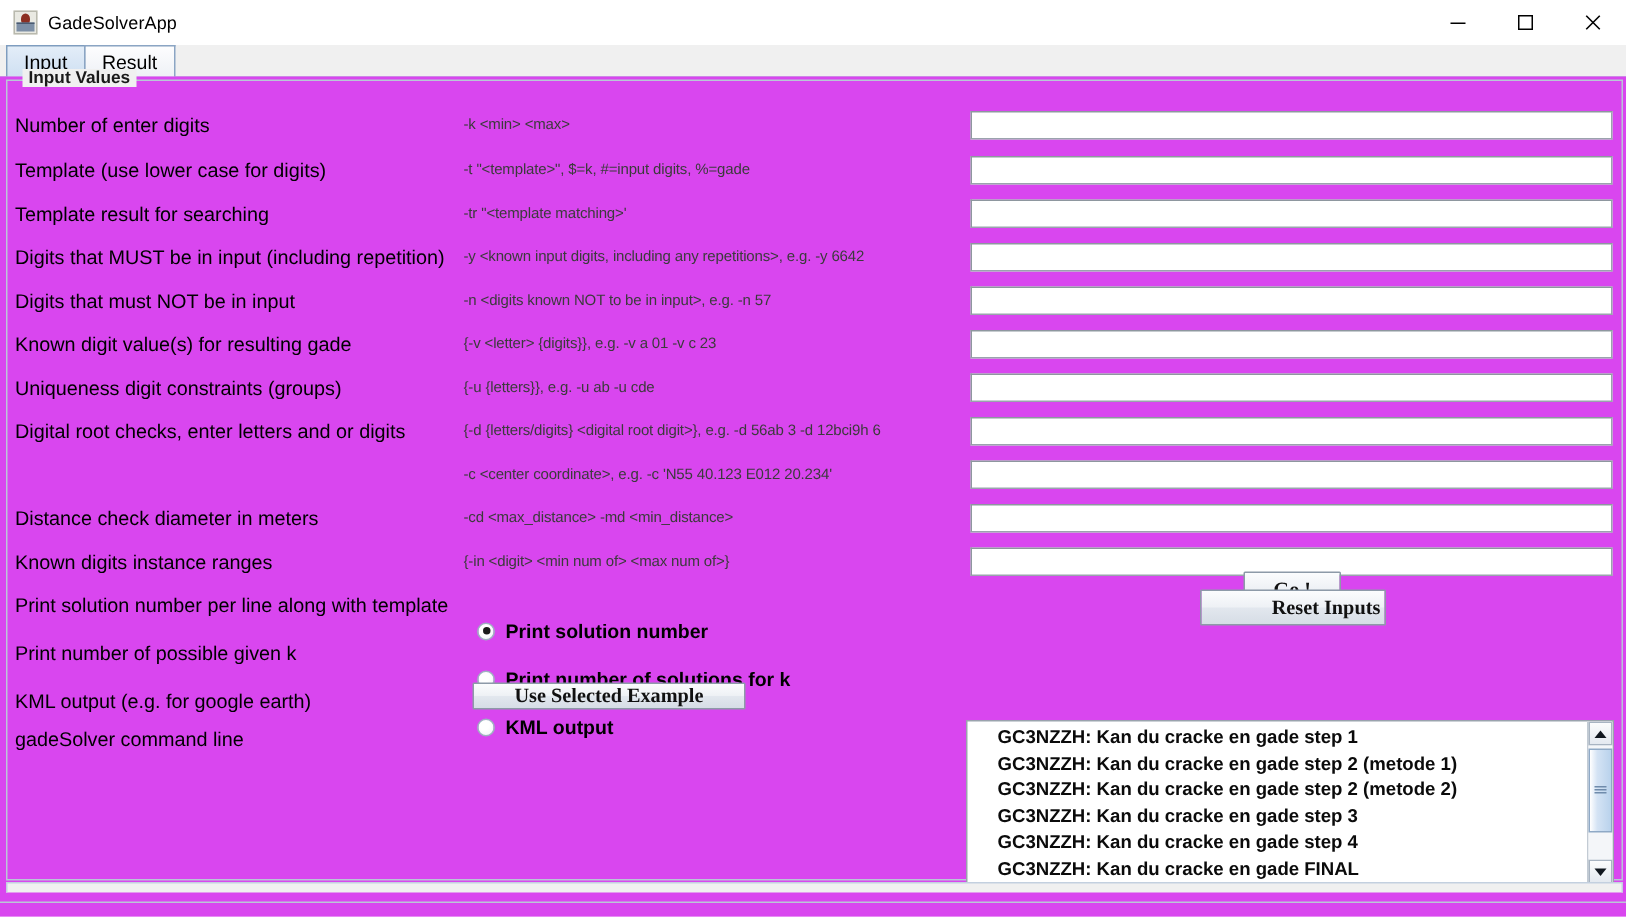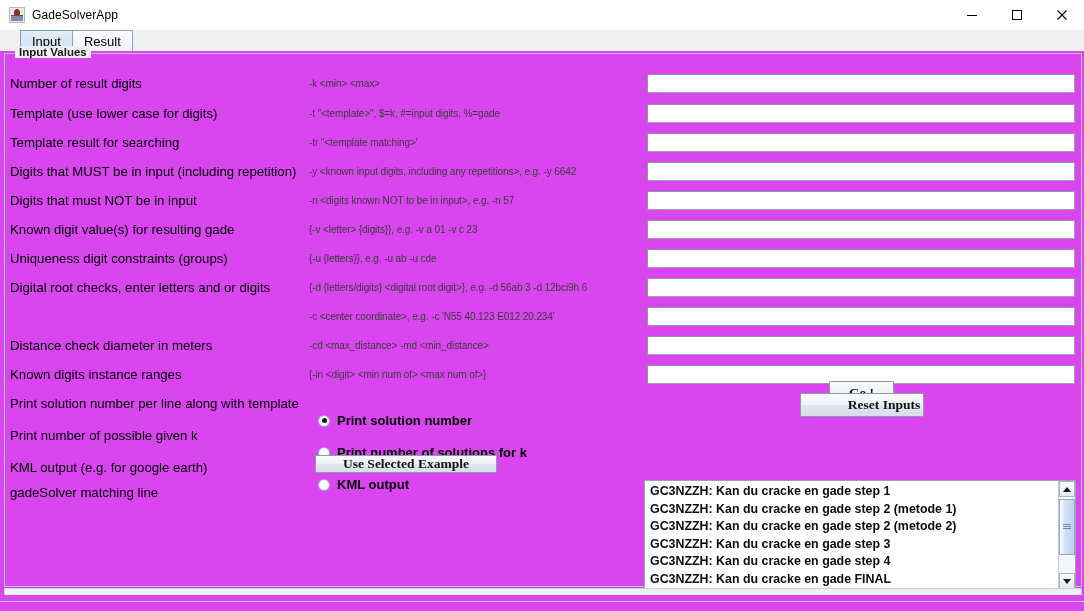--- a/index.html
+++ b/index.html
@@ -64,21 +64,21 @@
     color: #000000;
   }
   .winbtn svg { display: block; }
 
   
   .tabstrip {
     height: 22px;
     background: #f0f0f0;
     position: relative;
     border-bottom: 1px solid #8ba5c4;
-    padding-left: 20px;
+    padding-left: 4px;
     box-sizing: border-box;
     display: flex;
     align-items: flex-end;
   }
   .tab {
     height: 21px;
     box-sizing: border-box;
     padding: 0 11px 0 11px;
     font-size: 13px;
     color: #000000;
@@ -222,21 +222,21 @@
     width: 432px;
     height: 110px;
     box-sizing: border-box;
     border: 1px solid #9aa3ad;
     background: #ffffff;
     display: flex;
     overflow: hidden;
   }
   .list-items {
     flex: 1 1 auto;
-    padding: 2px 0 0 5px;
+    padding: 2px 0 0 20px;
     overflow: hidden;
   }
   .list-item {
     font-size: 12.4px;
     font-weight: bold;
     color: #0b0b0b;
     line-height: 17.6px;
     white-space: nowrap;
   }
   .scrollbar {
@@ -330,21 +330,21 @@
     <span>Result</span>
   </div>
 </div>
 
 <div class="content">
   <div class="groupbox">
     <div class="group-title">Input Values</div>
   </div>
 
   <div class="row" style="top:21px">
-    <div class="lbl">Number of result digits</div>
+    <div class="lbl">Number of enter digits</div>
     <div class="hint">-k &lt;min&gt; &lt;max&gt;</div>
     <input class="tfield" type="text" value="" style="">
   </div>
   <div class="row" style="top:51px">
     <div class="lbl">Template (use lower case for digits)</div>
     <div class="hint">-t "&lt;template&gt;", $=k, #=input digits, %=gade</div>
     <input class="tfield" type="text" value="" style="">
   </div>
   <div class="row" style="top:80px">
     <div class="lbl">Template result for searching</div>
@@ -409,21 +409,21 @@
 
   <div class="row" style="top:373px">
     <div class="lbl" style="top:32px">KML output (e.g. for google earth)</div>
   </div>
   <div class="radio-row" style="top:426px">
     <span class="radio"></span>
     <span class="radio-label">KML output</span>
   </div>
 
   <div class="row" style="top:398px">
-    <div class="lbl" style="top:32px">gadeSolver matching line</div>
+    <div class="lbl" style="top:32px">gadeSolver command line</div>
   </div>
   <input class="tfield" style="top: 452px; background: rgb(242, 244, 247);" type="text" value="">
 
   <div class="btn" style="left:829px; top:310px; width:65px; height:24px;margin-top:20px;">
     <span>Go !</span>
   </div>
   <div class="btn" style="left:800px; top:342px; width:124px; height:24px;padding-left:44px;">
     <span>Reset Inputs</span>
   </div>
   <div class="btn" style="left:315px; top:404px; width:182px; height:18px;">

